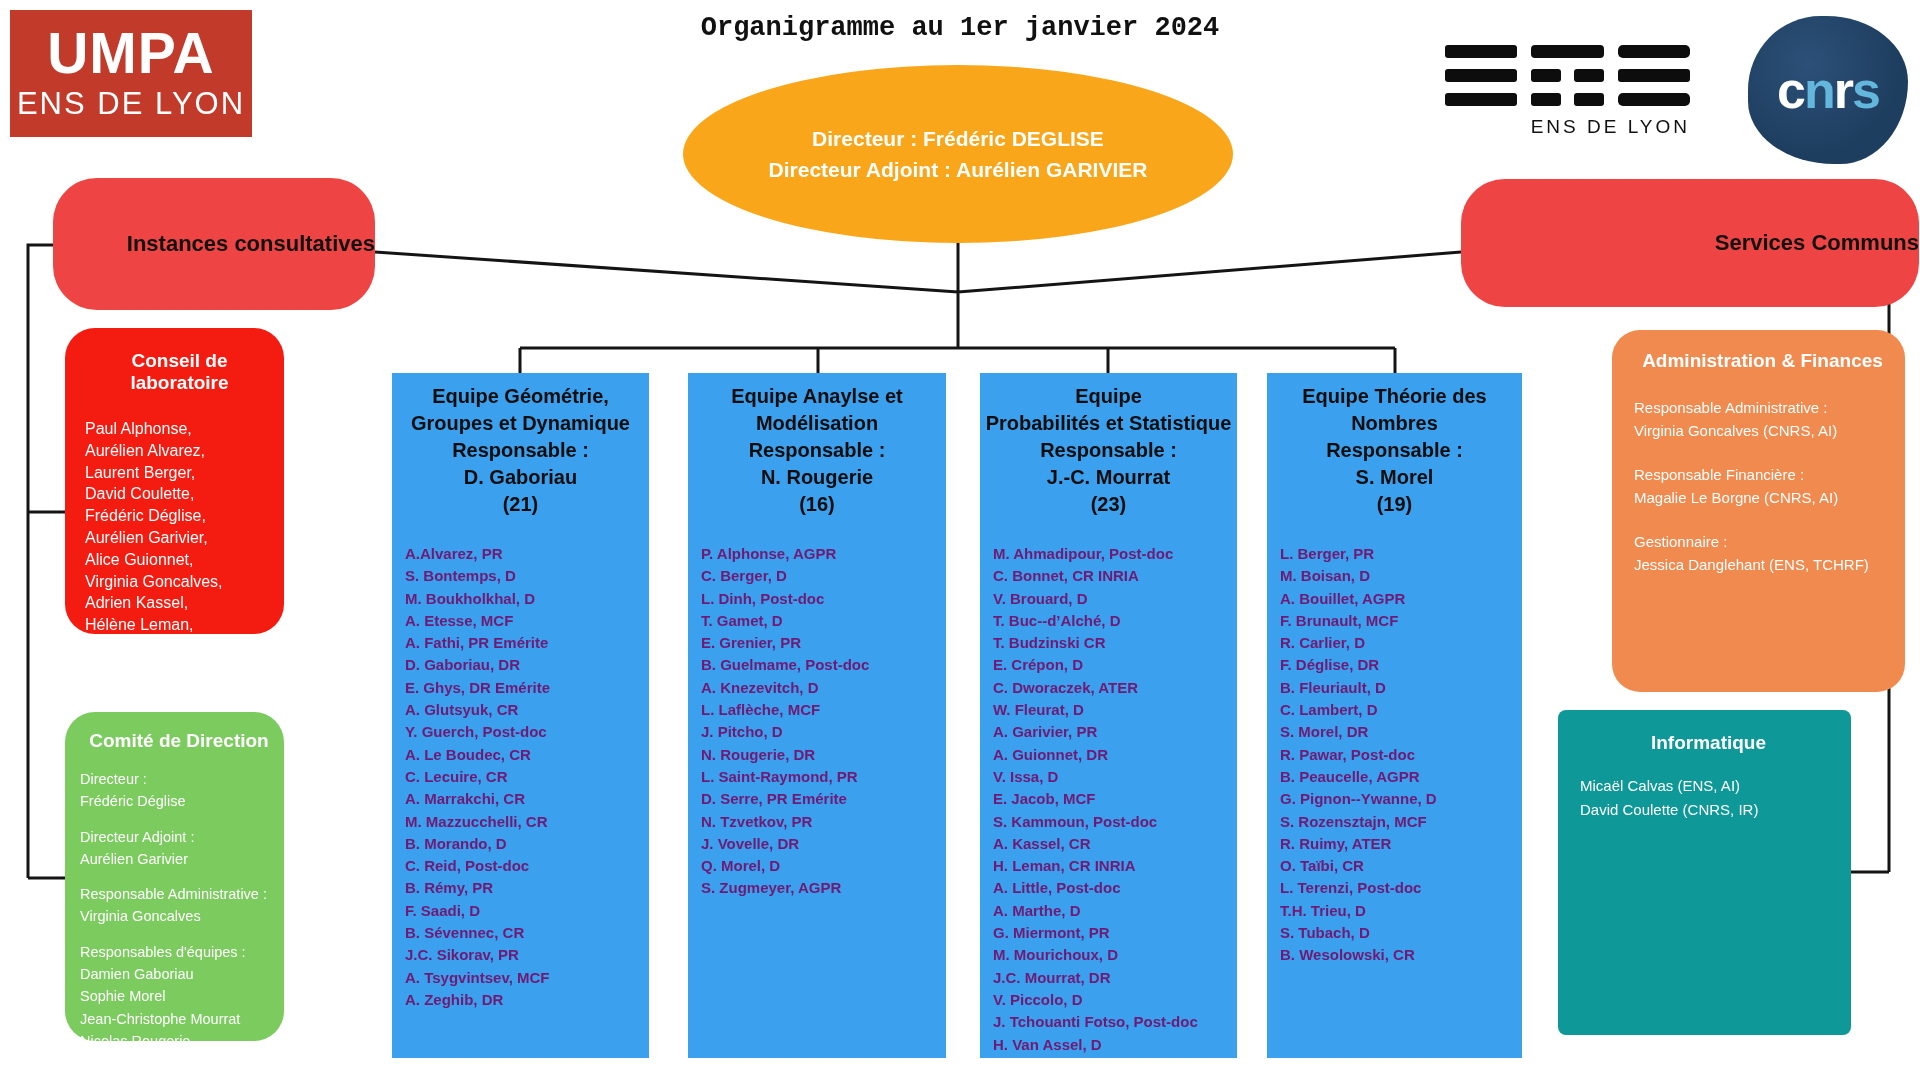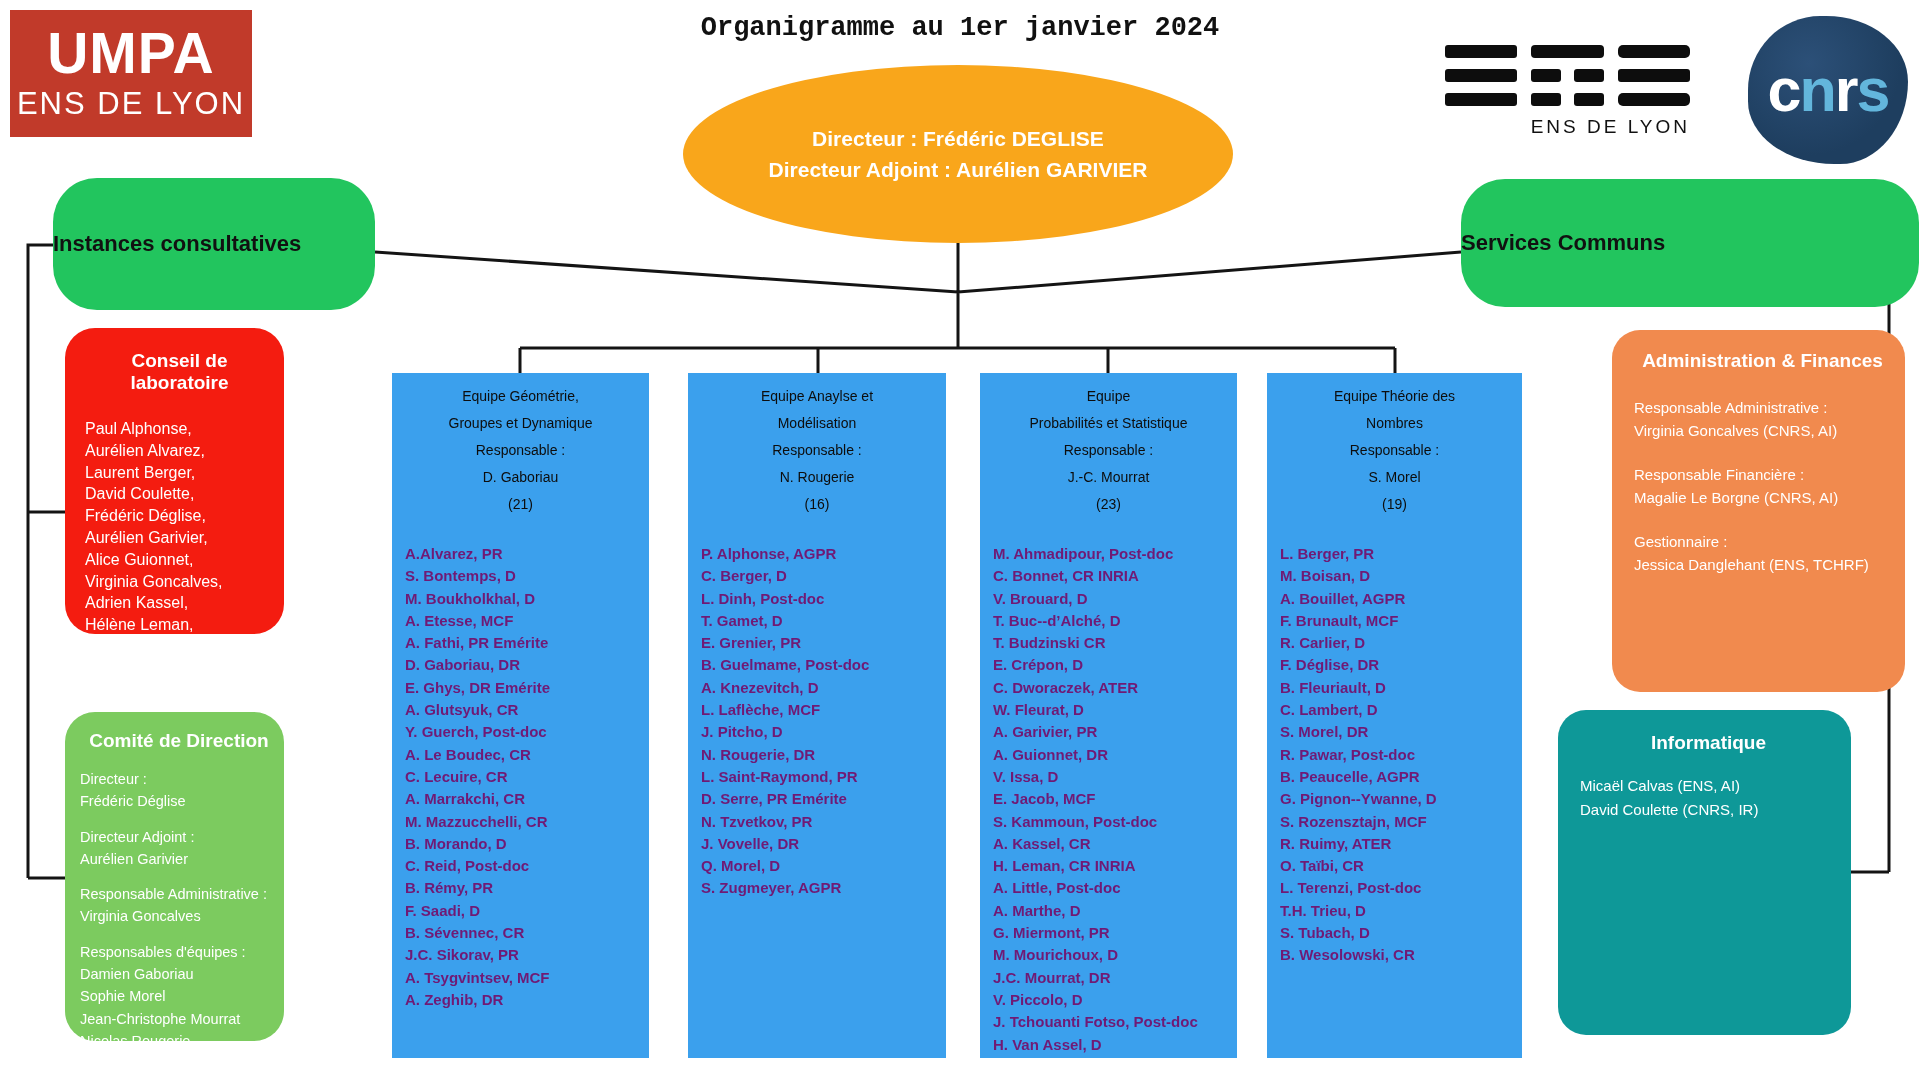--- a/index.html
+++ b/index.html
@@ -17,56 +17,56 @@
               font-size:27px;font-weight:bold;color:#111;z-index:2;font-family:Liberation Mono, monospace;}
   .bubble{position:absolute;left:683px;top:65px;width:550px;height:178px;background:#F9A61B;
           border-radius:50%;display:flex;flex-direction:column;align-items:center;justify-content:center;
           color:#fff;font-weight:bold;font-size:21px;line-height:31px;text-align:center;z-index:2;}
   .ens-logo{position:absolute;left:1445px;top:45px;width:245px;z-index:2;}
   .ens-caption{margin-top:5px;text-align:right;font-size:19px;letter-spacing:3px;color:#111;}
   .cnrs-logo{position:absolute;left:1748px;top:16px;width:160px;height:148px;
              background:radial-gradient(circle at 38% 32%, #2c5078 0%, #1E3E5F 65%);
              border-radius:47% 53% 44% 56% / 52% 46% 58% 44%;
              display:flex;align-items:center;justify-content:center;z-index:2;}
-  .cnrs-text{font-size:61px;font-weight:bold;letter-spacing:-2px;line-height:1;}
+  .cnrs-text{font-size:52px;font-weight:bold;letter-spacing:-2px;line-height:1;}
   .cnrs-w{color:#ffffff;} .cnrs-b{color:#63B6DC;}
 
   
-  .pill{position:absolute;background:#22c55e;border-radius:44px;display:flex;align-items:center;
-        justify-content:flex-start;color:#111;font-weight:bold;font-size:22px;z-index:2;}
+  .pill{position:absolute;background:#ef4444;border-radius:44px;display:flex;align-items:center;
+        justify-content:flex-end;color:#111;font-weight:bold;font-size:22px;z-index:2;}
   .instances{left:53px;top:178px;width:322px;height:132px;}
   .services{left:1461px;top:179px;width:458px;height:128px;}
 
   
   .rbox{position:absolute;border-radius:30px;color:#fff;z-index:2;box-sizing:border-box;}
   .conseil{left:65px;top:328px;width:219px;height:306px;background:#F41C10;padding:22px 10px 0 20px;}
   .comite{left:65px;top:712px;width:219px;height:329px;background:#7CCB5F;padding:18px 6px 0 15px;}
   .box-title{font-size:19px;font-weight:bold;text-align:center;color:#fff;}
   .conseil .box-title{margin-bottom:24px;}
   .comite .box-title{margin-bottom:16px;}
   .member-line{font-size:16px;line-height:21.8px;}
   .comite-section{margin-bottom:13px;}
   .comite-line{font-size:14.5px;line-height:22.3px;}
 
   
   .team{position:absolute;top:373px;height:685px;background:#3BA0ED;z-index:2;box-sizing:border-box;
         padding-top:10px;}
   .t1{left:392px;width:257px;} .t2{left:688px;width:258px;} .t3{left:980px;width:257px;} .t4{left:1267px;width:255px;}
   .team-header{text-align:center;color:#0d0d0d;}
-  .team-header-line{font-size:14px;font-weight:normal;line-height:27px;}
+  .team-header-line{font-size:20px;font-weight:bold;line-height:27px;}
   .team-list{margin-top:25px;padding-left:13px;color:#701a75;}
   .team-line{font-size:15px;font-weight:bold;line-height:22.3px;}
 
   
   .admin{left:1612px;top:330px;width:293px;height:362px;background:#F18A4E;border-radius:28px;
          padding:20px 14px 0 22px;}
   .admin .box-title{margin-bottom:24px;}
   .admin-section{margin-bottom:21px;}
   .admin-line{font-size:15px;line-height:23px;}
-  .informatique{left:1558px;top:710px;width:293px;height:325px;background:#0E9898;border-radius:28px;
+  .informatique{left:1558px;top:710px;width:293px;height:325px;background:#0E9898;border-radius:8px;
                 padding:22px 14px 0 22px;}
   .informatique .box-title{margin-bottom:20px;}
   .info-line{font-size:15px;line-height:23.5px;}
 </style>
 </head>
 <body>
 
 <div class="canvas">
 
   <svg class="connectors" viewBox="0 0 1920 1080">

